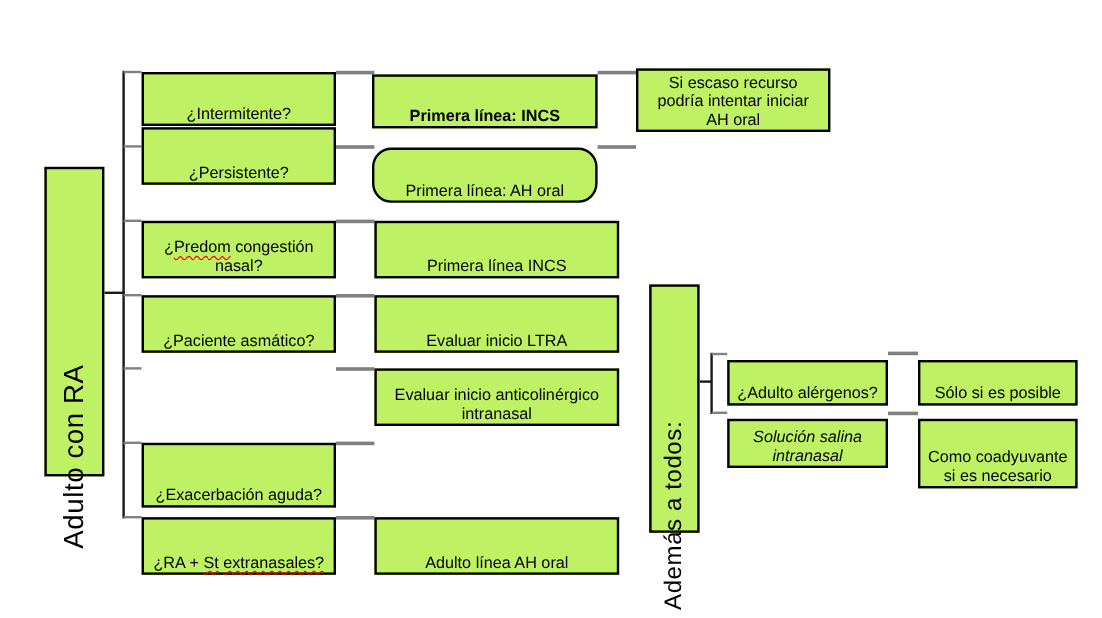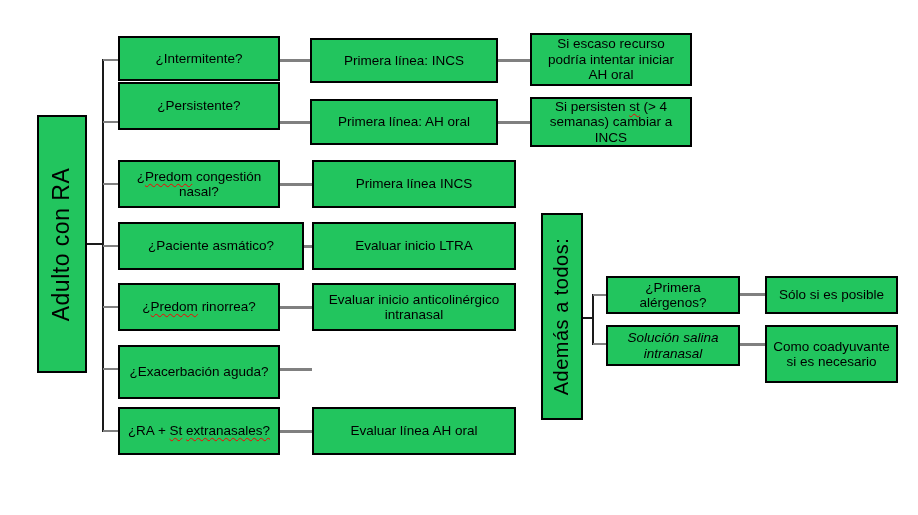--- a/index.html
+++ b/index.html
@@ -8,25 +8,26 @@
     width:918px;height:515px;
     background:#ffffff;
     font-family:"Liberation Sans","DejaVu Sans",sans-serif;
     color:#000000;
     overflow:hidden;
   }
   .box{
     position:absolute;
     box-sizing:border-box;
     border:2px solid #000000;
-    background:#22c55e;
+    background:#bef264;
     display:flex;
-    align-items:center;
+    align-items:flex-end;
     justify-content:center;
     padding:1px 3px;
+    margin-top:24px;
   }
   .txt{
     white-space:pre-line;
     text-align:center;
     font-size:13.5px;
     line-height:1.14;
   }
   .vtext{
     transform:rotate(-90deg);
     white-space:nowrap;
@@ -87,70 +88,62 @@
   <div class="box" style="left:118px;top:36px;width:162px;height:45px;">
     <div class="txt"><span>¿Intermitente?</span></div>
   </div>
   <div class="box" style="left:118px;top:82px;width:162px;height:48px;">
     <div class="txt"><span>¿Persistente?</span></div>
   </div>
   <div class="box" style="left:118px;top:160px;width:162px;height:48px;">
     <div class="txt"><span>¿</span><span class="sq">Predom</span><span> congestión
 nasal?</span></div>
   </div>
-  <div class="box" style="left:118px;top:222px;width:186px;height:48px;">
+  <div class="box" style="left:118px;top:222px;width:162px;height:48px;">
     <div class="txt"><span>¿Paciente asmático?</span></div>
-  </div>
-  <div class="box" style="left:118px;top:283px;width:162px;height:48px;">
-    <div class="txt"><span>¿</span><span class="sq">Predom</span><span> rinorrea?</span></div>
   </div>
   <div class="box" style="left:118px;top:345px;width:162px;height:54px;">
     <div class="txt"><span>¿Exacerbación aguda?</span></div>
   </div>
   <div class="box" style="left:118px;top:407px;width:162px;height:48px;">
     <div class="txt"><span>¿RA + </span><span class="sq">St</span><span> </span><span class="sq">extranasales?</span></div>
   </div>
 
-  <div class="box" style="left:310px;top:38px;width:188px;height:45px;">
+  <div class="box" style="left:310px;top:38px;width:188px;height:45px;font-weight:bold;">
     <div class="txt">Primera línea: INCS</div>
   </div>
-  <div class="box" style="left:310px;top:99px;width:188px;height:46px;">
+  <div class="box" style="left:310px;top:99px;width:188px;height:46px;border-radius:16px;">
     <div class="txt">Primera línea: AH oral</div>
   </div>
   <div class="box" style="left:312px;top:160px;width:204px;height:48px;">
     <div class="txt">Primera línea INCS</div>
   </div>
   <div class="box" style="left:312px;top:222px;width:204px;height:48px;">
     <div class="txt">Evaluar inicio LTRA</div>
   </div>
   <div class="box" style="left:312px;top:283px;width:204px;height:48px;">
     <div class="txt">Evaluar inicio anticolinérgico
 intranasal</div>
   </div>
   <div class="box" style="left:312px;top:407px;width:204px;height:48px;">
-    <div class="txt">Evaluar línea AH oral</div>
+    <div class="txt">Adulto línea AH oral</div>
   </div>
 
   <div class="box" style="left:530px;top:33px;width:162px;height:53px;">
     <div class="txt"><span>Si escaso recurso
 podría intentar iniciar
 AH oral</span></div>
   </div>
-  <div class="box" style="left:530px;top:97px;width:162px;height:50px;">
-    <div class="txt"><span>Si persisten </span><span class="sq">st</span><span> (&gt; 4
-semanas) cambiar a
-INCS</span></div>
-  </div>
 
   <div class="box" style="left:541px;top:213px;width:42px;height:207px;">
     <span class="vtext med">Además a todos:</span>
   </div>
 
   <div class="box" style="left:606px;top:276px;width:134px;height:38px;">
-    <div class="txt">¿Primera alérgenos?</div>
+    <div class="txt">¿Adulto alérgenos?</div>
   </div>
   <div class="box" style="left:765px;top:276px;width:133px;height:38px;">
     <div class="txt">Sólo si es posible</div>
   </div>
   <div class="box" style="left:606px;top:325px;width:134px;height:41px;font-style:italic;">
     <div class="txt">Solución salina
 intranasal</div>
   </div>
   <div class="box" style="left:765px;top:325px;width:133px;height:58px;">
     <div class="txt">Como coadyuvante

